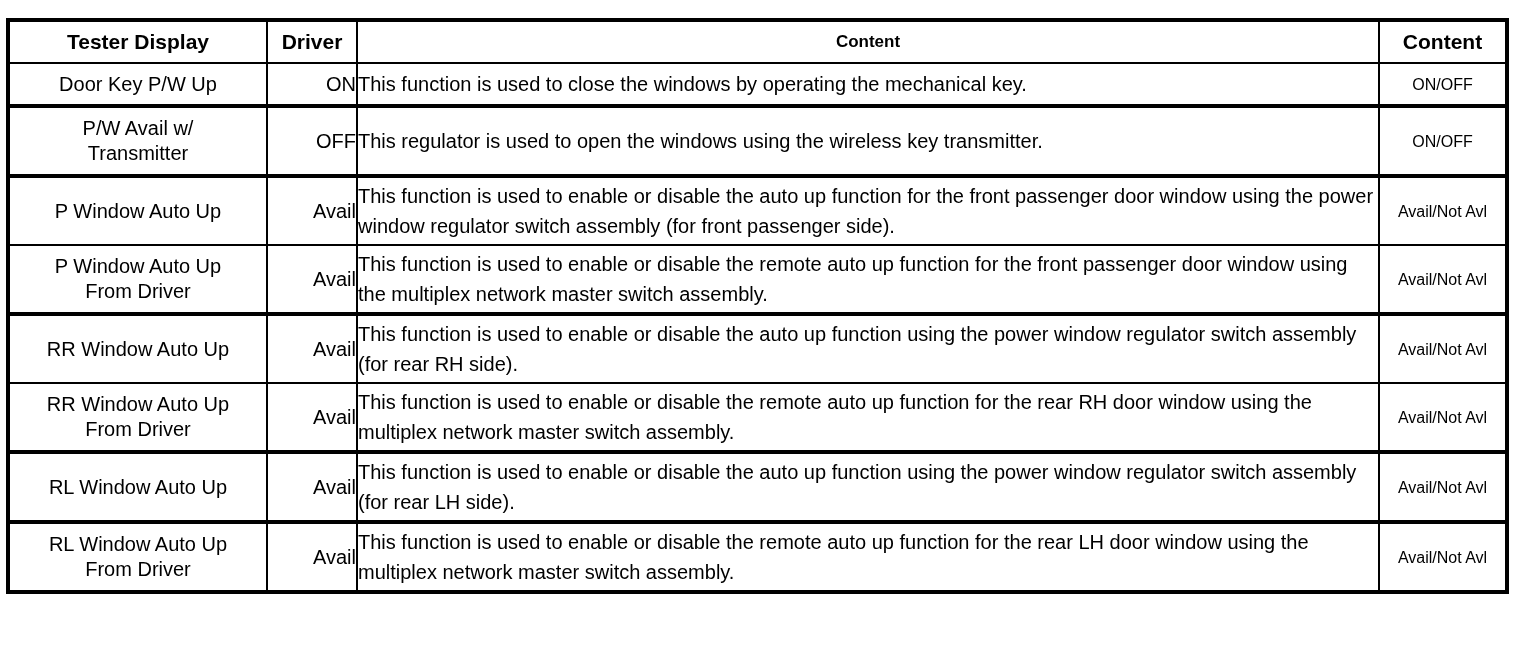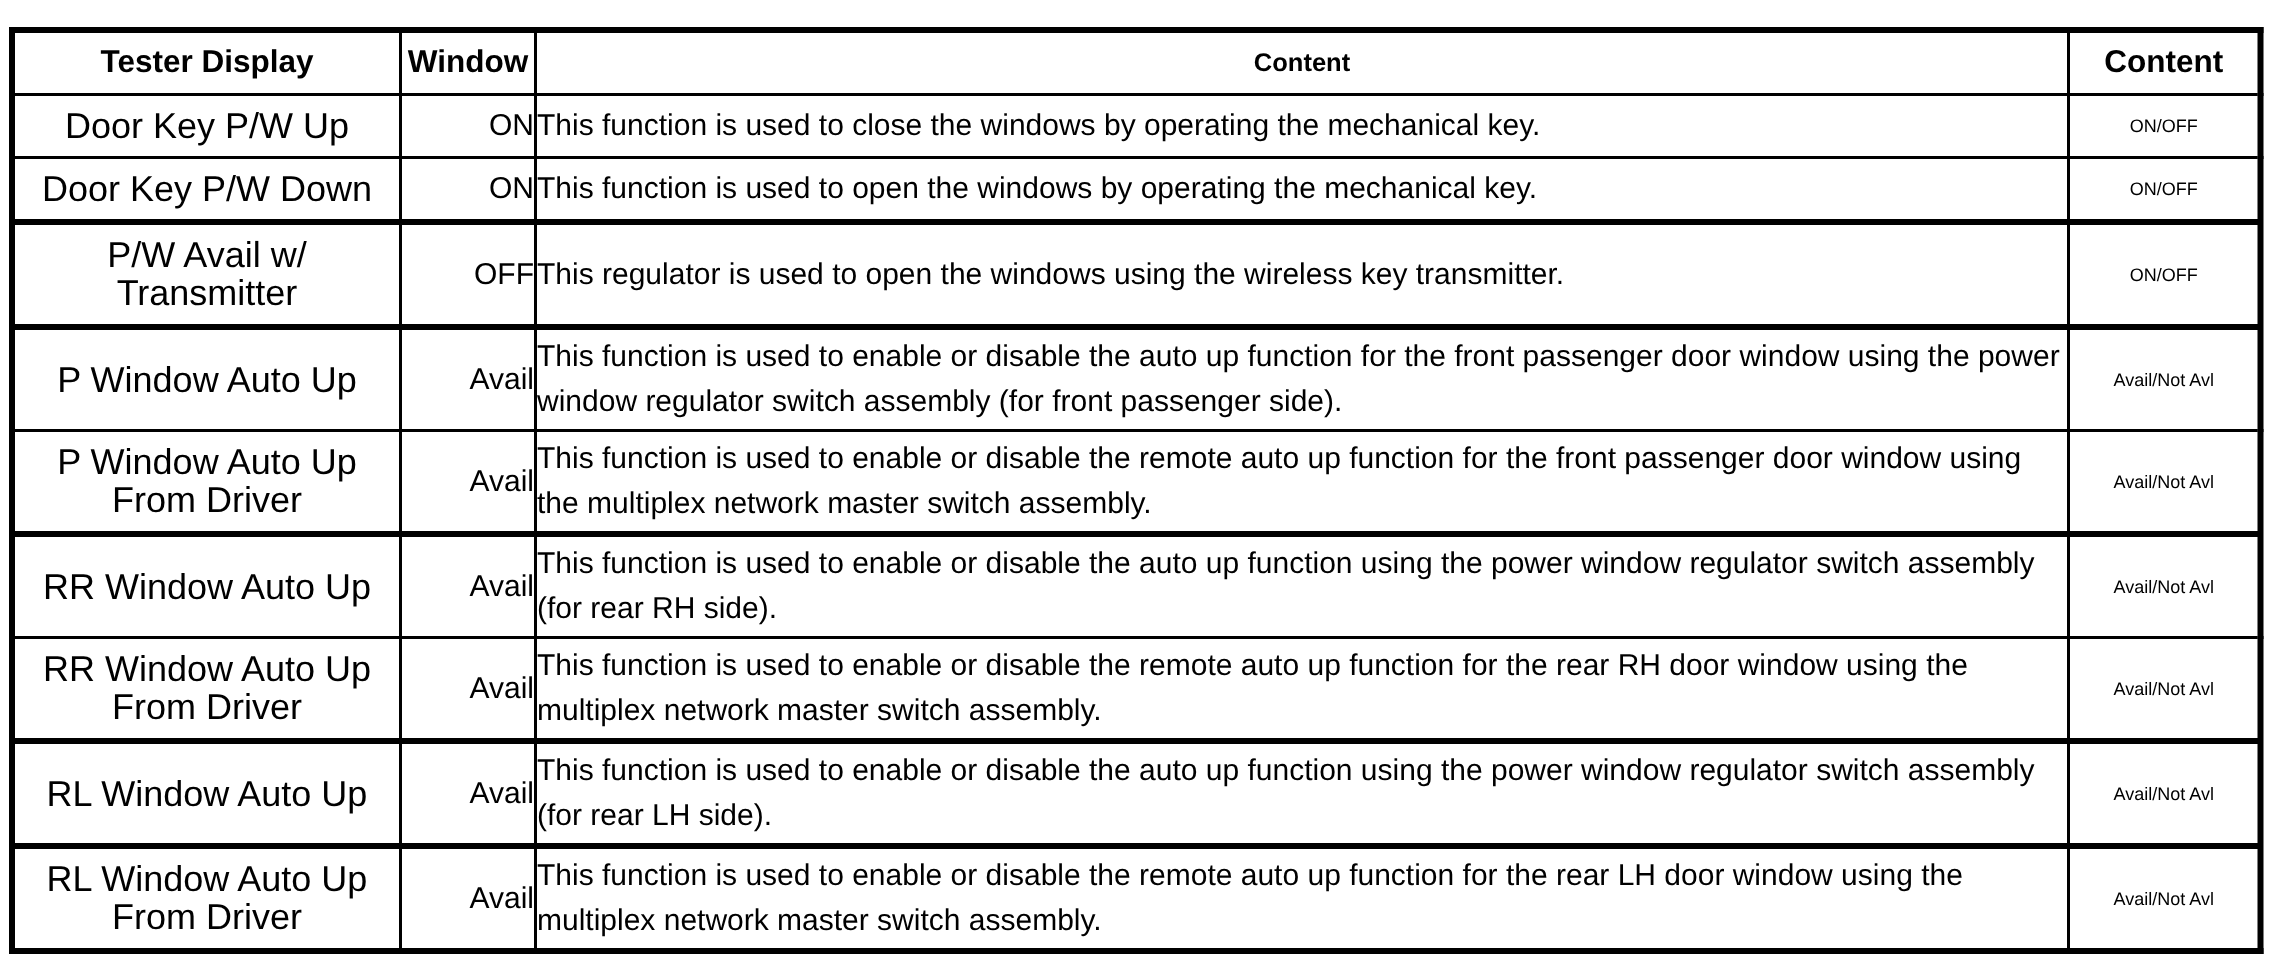--- a/index.html
+++ b/index.html
@@ -55,39 +55,39 @@
     font-weight: bold;
     text-align: center;
     letter-spacing: 0px;
   }
   thead th.h-display { font-size: 21px; }
   thead th.h-content { font-size: 17px; }
 
   
   td.cell-display {
     text-align: center;
-    font-size: 24px;
+    font-size: 20px;
     line-height: 25px;
     padding: 3px 4px;
   }
   td.cell-default {
     text-align: right;
     font-size: 20px;
     line-height: 25px;
     padding: 3px 2px;
   }
   td.cell-content {
     text-align: left;
     font-size: 20px;
     line-height: 30px;
     padding: 4px 0 4px 8px;
   }
   td.cell-setting {
     text-align: center;
-    font-size: 12px;
+    font-size: 16px;
     line-height: 25px;
     padding: 3px 2px;
   }
 
   
   tr.r-h45 td { height: 40px; }
   tr.r-h72 td { height: 66px; }
 
   
   tr.group-top td { border-top: 4px solid #000000; }
@@ -103,41 +103,35 @@
     <colgroup>
       <col class="c-display">
       <col class="c-default">
       <col class="c-content">
       <col class="c-setting">
     </colgroup>
 
     <thead>
       <tr>
         <th class="h-display">Tester Display</th>
-        <th class="h-default">Window</th>
+        <th class="h-default">Driver</th>
         <th class="h-content">Content</th>
         <th class="h-setting">Content</th>
       </tr>
     </thead>
 
     <tbody>
 
       <tr class="r-h45">
         <td class="cell-display nowrap-break">Door Key P/W Up</td>
         <td class="cell-default">ON</td>
         <td class="cell-content">This function is used to close the windows by operating the mechanical key.</td>
         <td class="cell-setting">ON/OFF</td>
       </tr>
 
-      <tr class="r-h45">
-        <td class="cell-display nowrap-break">Door Key P/W Down</td>
-        <td class="cell-default">ON</td>
-        <td class="cell-content">This function is used to open the windows by operating the mechanical key.</td>
-        <td class="cell-setting">ON/OFF</td>
-      </tr>
 
       <tr class="r-h72 group-top">
         <td class="cell-display nowrap-break">P/W Avail w/
 Transmitter</td>
         <td class="cell-default">OFF</td>
         <td class="cell-content">This regulator is used to open the windows using the wireless key transmitter.</td>
         <td class="cell-setting">ON/OFF</td>
       </tr>
 
       <tr class="r-h72 group-top">

